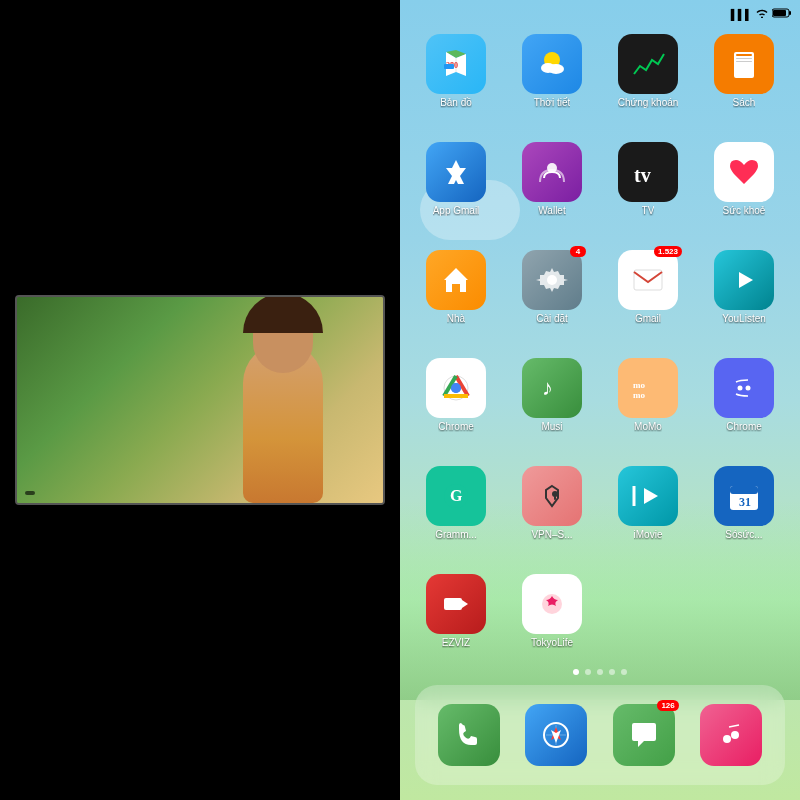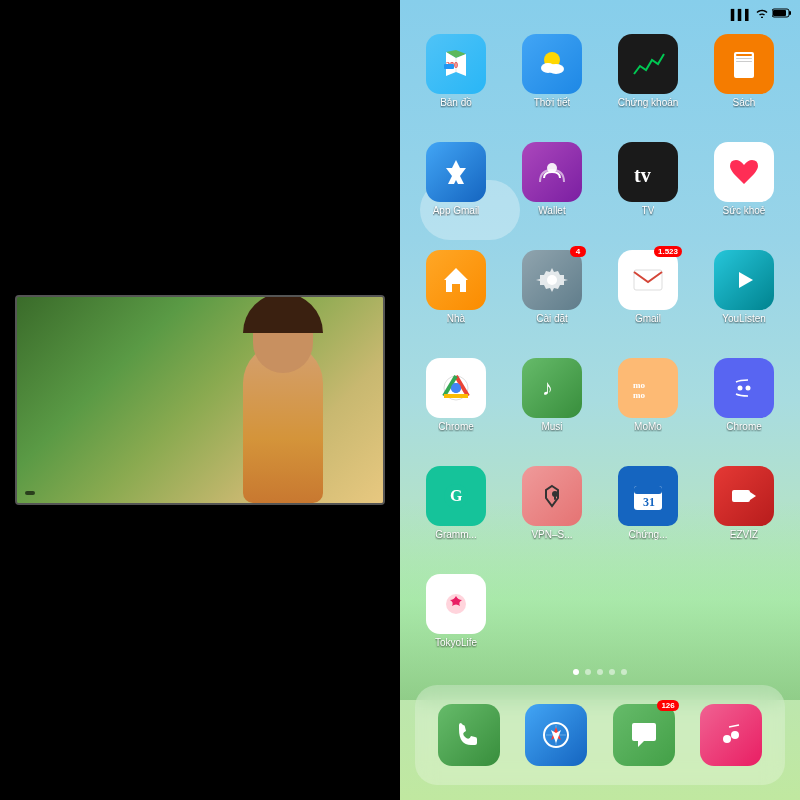--- a/index.html
+++ b/index.html
@@ -179,21 +179,21 @@
     .icon-gmail { background: #fff; }
     .icon-chrome { background: #fff; }
     .icon-youlisten { background: linear-gradient(135deg, #26c6da, #00838f); }
     .icon-musi { background: linear-gradient(135deg, #66bb6a, #388e3c); }
     .icon-momo { background: #fdba74; }
     .icon-discord { background: #5865f2; }
     .icon-grammarly { background: #15c39a; }
     .icon-vpn { background: linear-gradient(135deg, #ef9a9a, #e57373); }
     .icon-imovie { background: linear-gradient(135deg, #26c6da, #0097a7); }
     .icon-sosuckhoe { background: linear-gradient(135deg, #ef5350, #b71c1c); }
-    .icon-lichco { background: #1565c0; border-radius: 10px; }
+    .icon-lichco { background: #1565c0; }
     .icon-ezviz { background: linear-gradient(135deg, #e53935, #b71c1c); }
     .icon-tokyolife { background: #fff; }
 
     
     .dock {
       position: absolute;
       bottom: 15px;
       left: 15px;
       right: 15px;
       height: 100px;
@@ -459,28 +459,37 @@
         <div class="app-icon icon-vpn">
           <svg width="36" height="36" viewBox="0 0 36 36">
             <path d="M18 8 L24 12 L24 20 L18 28 L12 20 L12 12 Z" fill="none" stroke="#333" stroke-width="2"></path>
             <circle cx="21" cy="16" r="3" fill="#333"></circle>
             <rect x="20" y="18" width="2" height="4" rx="1" fill="#333"></rect>
           </svg>
         </div>
         <div class="app-label">VPN–S...</div>
       </div>
       <div class="app-item">
+        <div class="app-icon icon-imovie">
+          <svg width="36" height="36" viewBox="0 0 36 36">
+            <polygon points="14,10 28,18 14,26" fill="#fff"></polygon>
+            <path d="M4 8 L4 28" stroke="#fff" stroke-width="3"></path>
+          </svg>
+        </div>
+        <div class="app-label">iMovie</div>
+      </div>
+      <div class="app-item">
         <div class="app-icon icon-lichco">
           <svg width="36" height="36" viewBox="0 0 36 36">
             <rect x="4" y="8" width="28" height="24" rx="3" fill="#fff"></rect>
             <rect x="4" y="8" width="28" height="8" rx="3" fill="#1565c0"></rect>
             <text x="13" y="28" font-size="12" fill="#1565c0" font-weight="bold">31</text>
           </svg>
         </div>
-        <div class="app-label">Chứng...</div>
+        <div class="app-label">Sósức...</div>
       </div>
       <div class="app-item">
         <div class="app-icon icon-ezviz">
           <svg width="36" height="36" viewBox="0 0 36 36">
             <rect x="6" y="12" width="18" height="12" rx="2" fill="#fff"></rect>
             <polygon points="24,14 30,18 24,22" fill="#fff"></polygon>
           </svg>
         </div>
         <div class="app-label">EZVIZ</div>
       </div>

